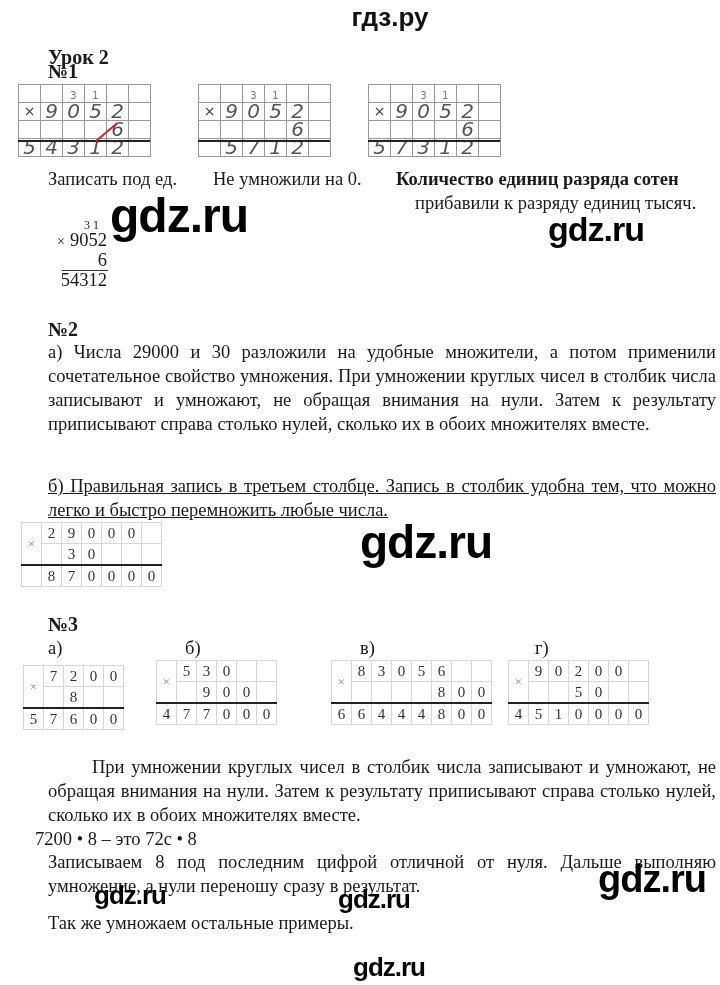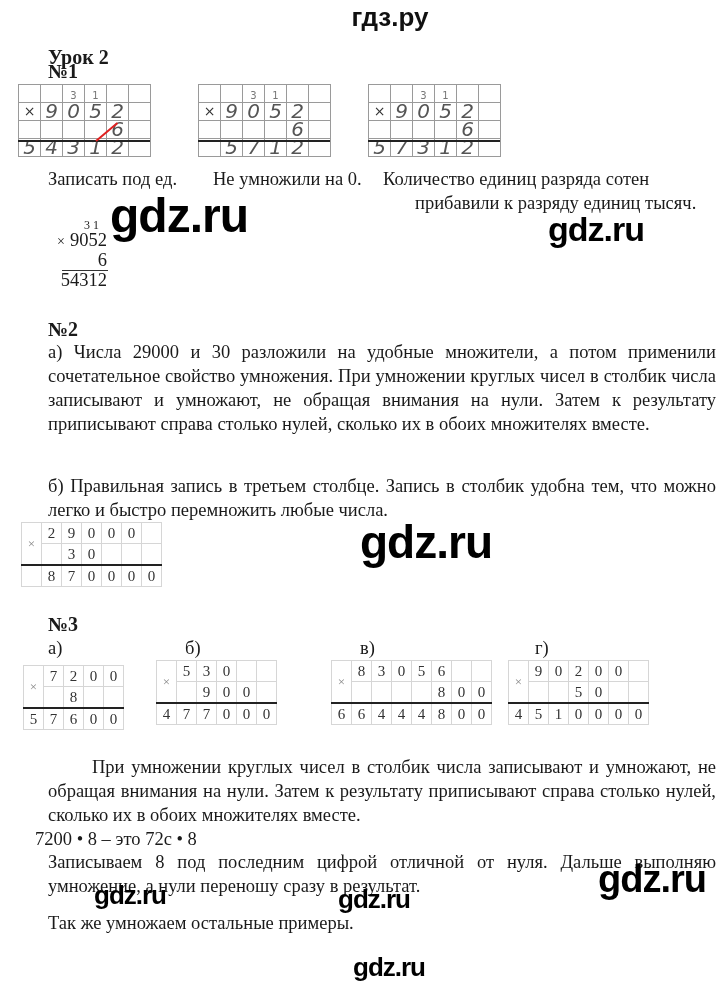--- a/index.html
+++ b/index.html
@@ -154,35 +154,35 @@
           <td>2</td>
           <td></td>
     </tr>
   </tbody>
     </table>
   <div class="hline" style="left:368px; top:140px; width:132px;"></div>
 </div>
 
 <div class="abs text" style="left:18px; top:167px;">Записать под ед.</div>
 <div class="abs text" style="left:183px; top:167px;">Не умножили на 0.</div>
-<div class="abs text" style="left:353px; top:167px;">Количество единиц разряда сотен</div>
+<div class="abs text" style="left:366px; top:167px;font-weight:bold;">Количество единиц разряда сотен</div>
 <div class="abs text" style="left:385px; top:191px;">прибавили к разряду единиц тысяч.</div>
 
 <div>
   <div class="abs" style="left:54px; top:218px; font-size:12px;">3 1</div>
   <div class="abs" style="left:27px; top:234px; font-size:14px;">×</div>
   <div class="abs text" style="left:40px; top:228px; width:37px; text-align:right;">9052</div>
   <div class="abs text" style="left:40px; top:248px; width:37px; text-align:right;">6</div>
   <div class="abs" style="left:32px; top:270px; width:46px; height:1px; background:#333;"></div>
   <div class="abs text" style="left:30px; top:268px; width:47px; text-align:right;">54312</div>
 </div>
 
 <div class="abs heading" style="top:318px;">№2</div>
 <div class="abs text justify" style="left:18px; top:340px; width:668px;">а) Числа 29000 и 30 разложили на удобные множители, а потом применили сочетательное свойство умножения.  При умножении круглых чисел в столбик числа записывают и умножают, не обращая внимания на нули. Затем к результату приписывают справа столько нулей, сколько их в обоих множителях вместе.</div>
-<div class="abs text justify" style="left:18px; top:474px; width:668px;">б) Правильная запись в третьем столбце. Запись в столбик удобна тем, что можно легко и быстро перемножить любые числа.</div>
+<div class="abs text justify" style="left:18px; top:474px; width:668px;text-decoration:underline;">б) Правильная запись в третьем столбце. Запись в столбик удобна тем, что можно легко и быстро перемножить любые числа.</div>
 
 <table class="pgrid" style="left:21px; top:522px;">
   <tbody>
       <tr>
     <td class="times" rowspan="2" style="border-bottom:none;">×</td>
     <td>2</td>
         <td>9</td>
         <td>0</td>
         <td>0</td>
         <td>0</td>

